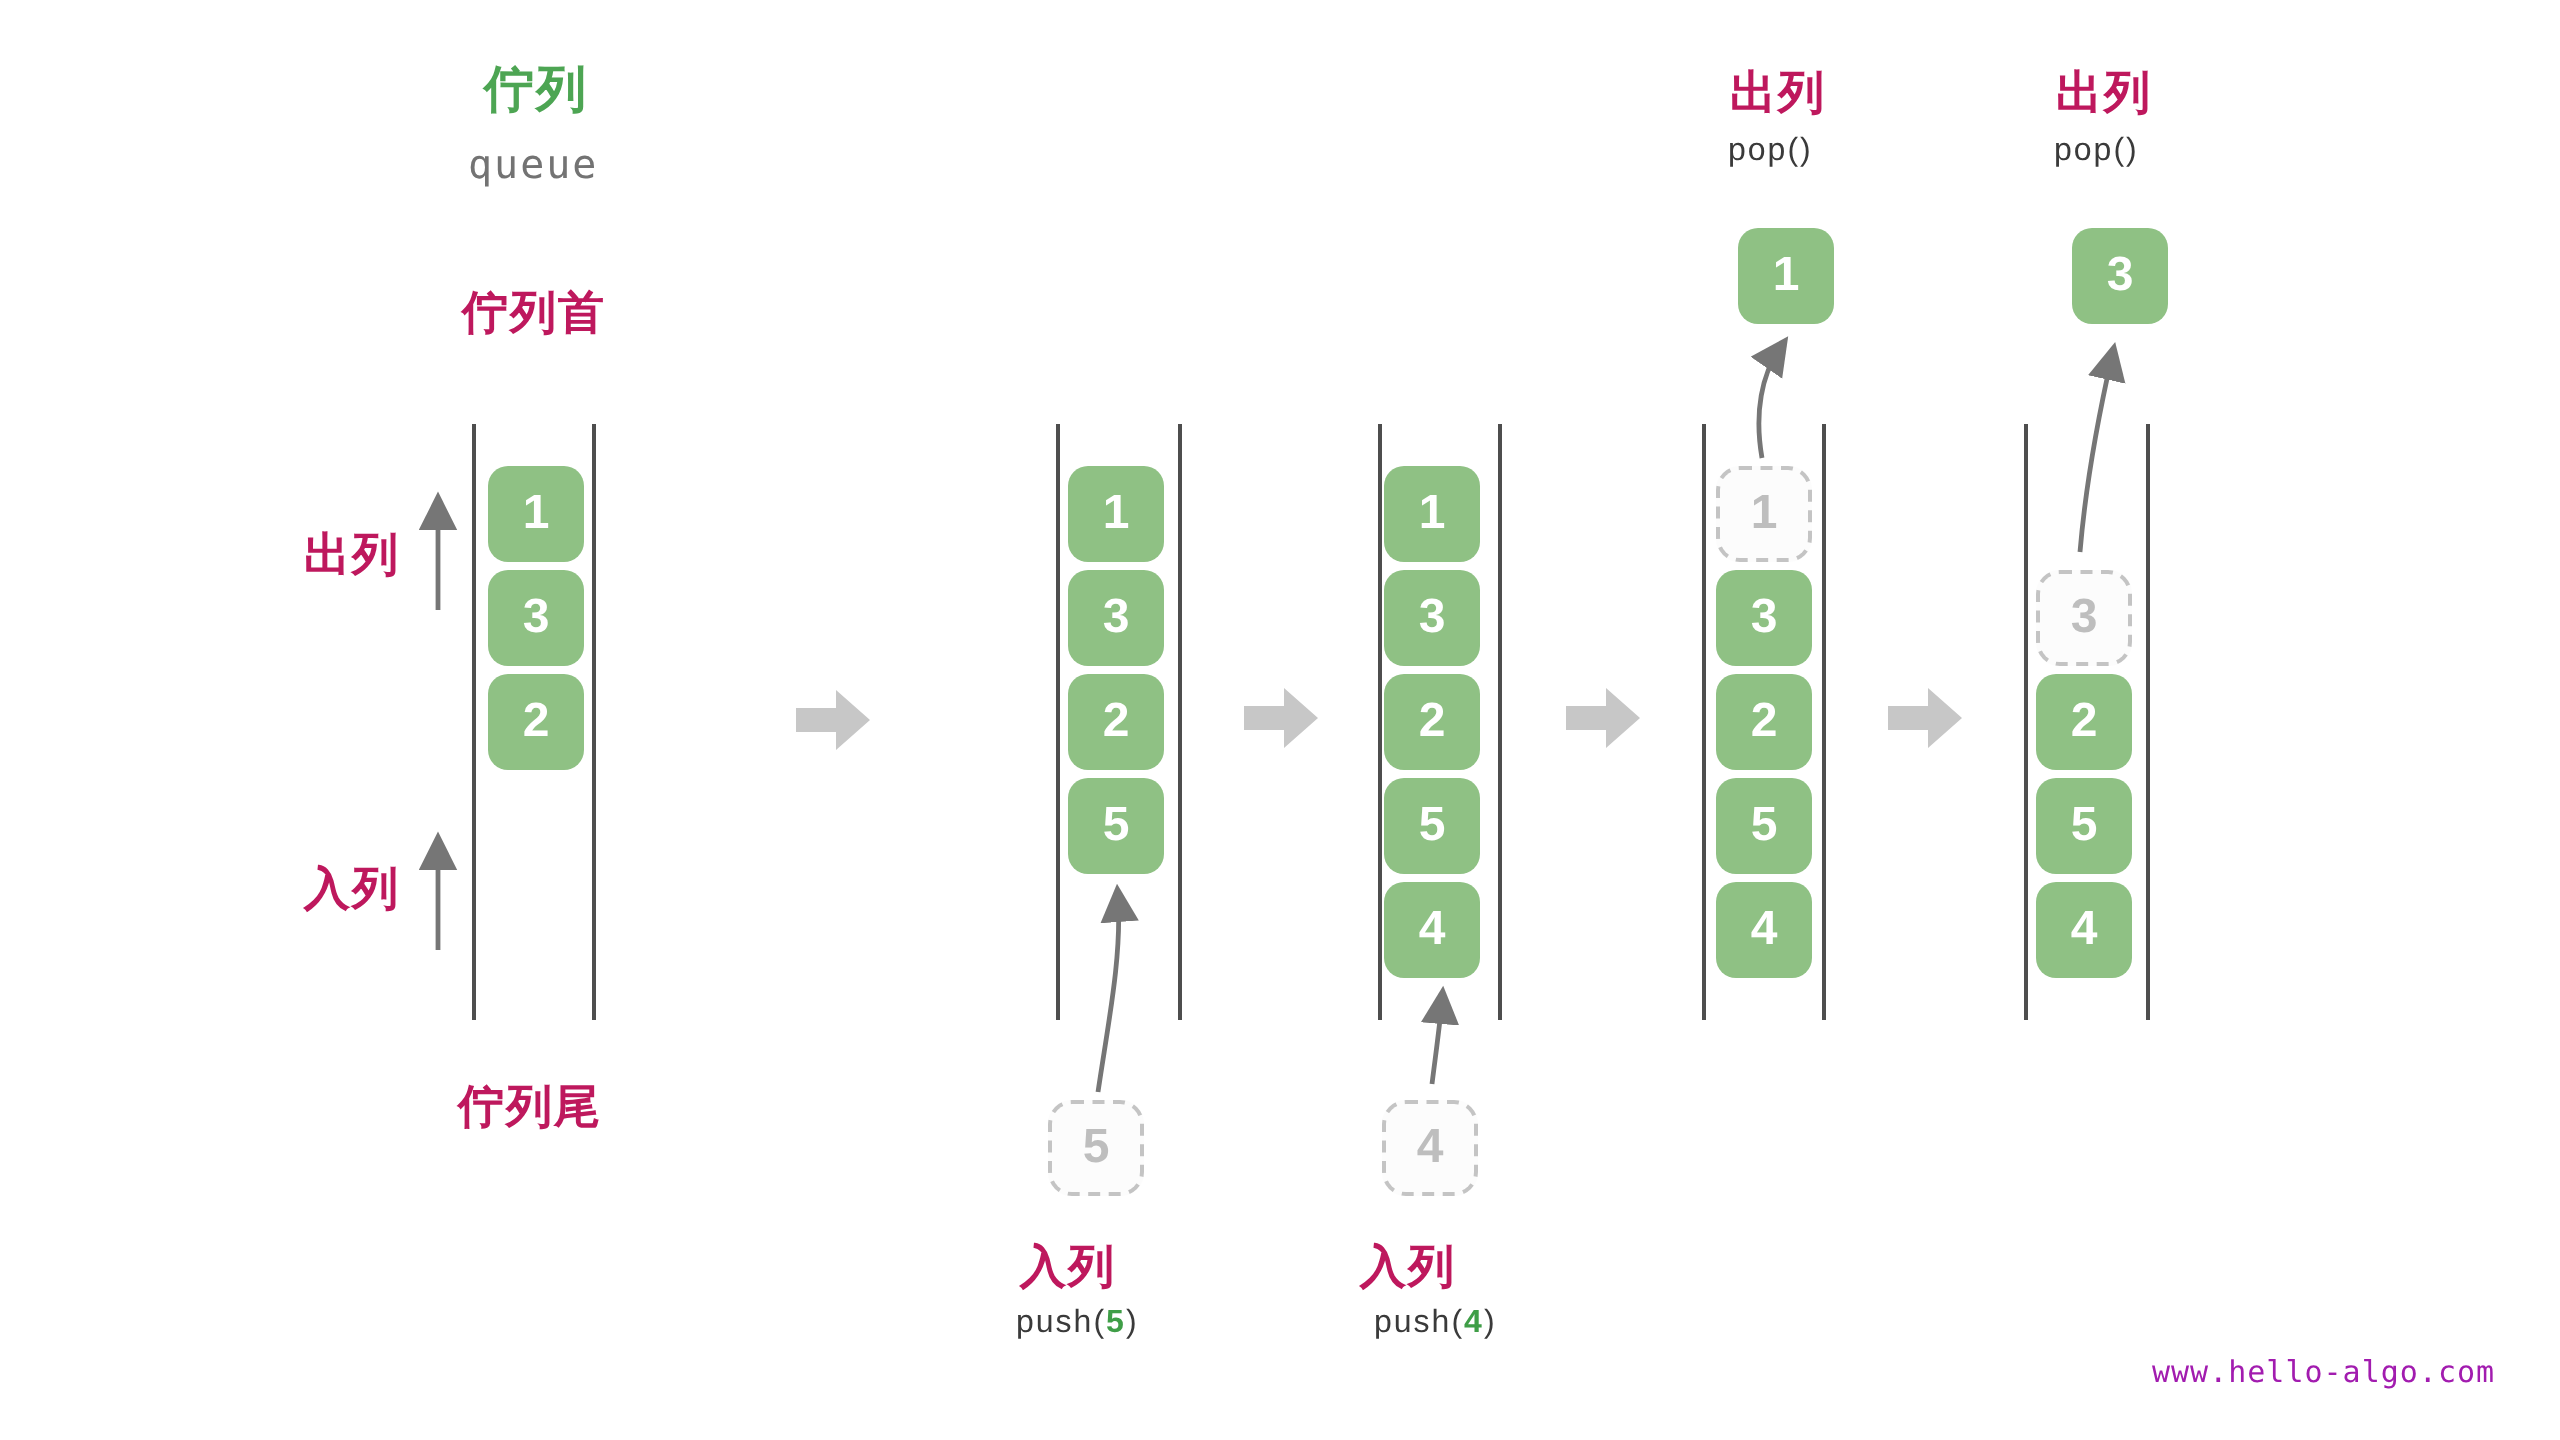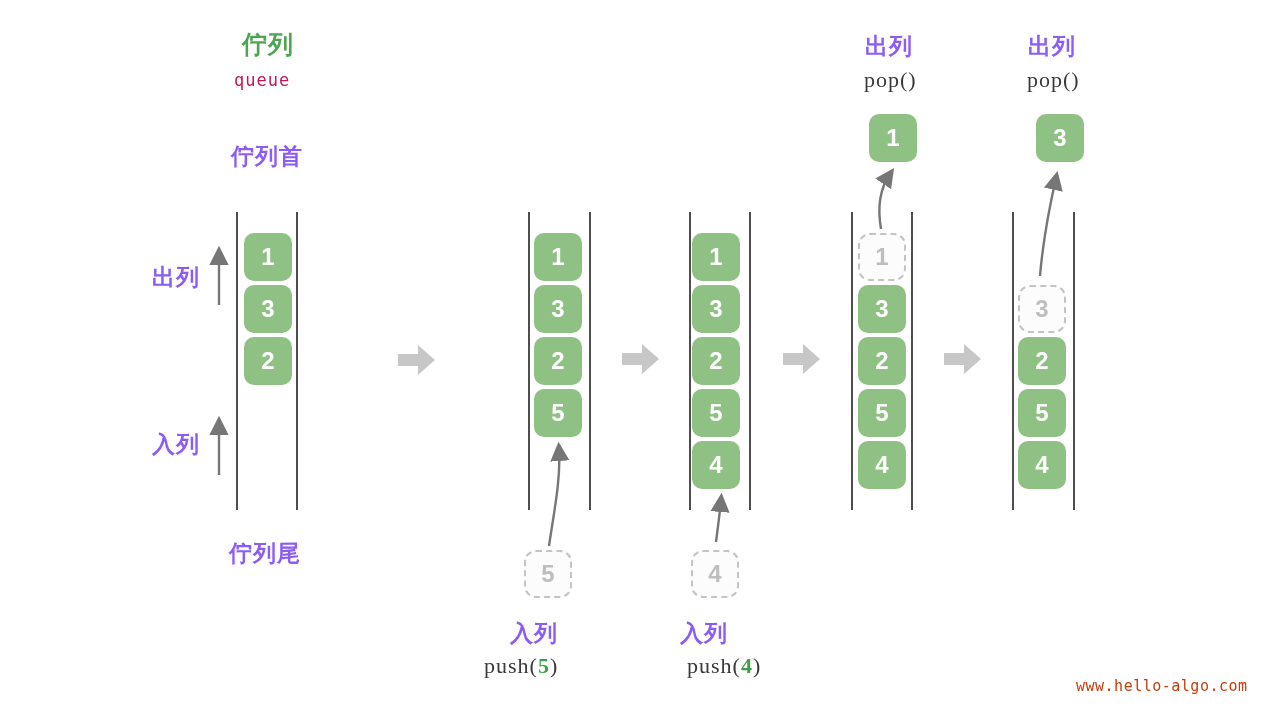--- a/index.html
+++ b/index.html
@@ -2,36 +2,36 @@
 <html><head>
 <meta charset="utf-8">
 <style>
   html,body{margin:0;padding:0;background:#ffffff;}
   #canvas{position:relative;width:1280px;height:720px;background:#ffffff;overflow:hidden;
           font-family:"Liberation Sans",sans-serif;}
 
   .abs{position:absolute;}
 
   .title-zh{font-size:25px;font-weight:700;color:#4DA553;letter-spacing:1px;text-align:center;}
-  .title-en{font-family:"DejaVu Sans Mono",monospace;font-size:17px;color:#be185d;letter-spacing:1px;}
+  .title-en{font-family:"DejaVu Sans Mono",monospace;font-size:20px;color:#737373;letter-spacing:1px;}
 
-  .cjk{font-size:23px;font-weight:700;color:#8b5cf6;letter-spacing:1px;}
-  .code{font-family:Liberation Serif, serif;font-size:22px;color:#3a3a3a;letter-spacing:1px;white-space:nowrap;}
+  .cjk{font-size:23px;font-weight:700;color:#be185d;letter-spacing:1px;}
+  .code{font-family:Liberation Sans, sans-serif;font-size:16px;color:#3a3a3a;letter-spacing:1px;white-space:nowrap;}
   .code .arg{color:#3F9E47;font-weight:700;}
 
   .vline{position:absolute;width:2px;height:298px;top:212px;background:#4E4E4E;}
 
   .box{position:absolute;width:48px;height:48px;border-radius:10px;background:#8FC184;
        color:#ffffff;display:flex;align-items:center;justify-content:center;
        font-size:24px;font-weight:700;box-sizing:border-box;}
   .ghost{background:#FCFCFC;border:2px dashed #C4C4C4;color:#BEBEBE;border-radius:12px;}
 
   .block-arrow{position:absolute;width:38px;height:32px;}
 
-  .watermark{font-family:"DejaVu Sans Mono",monospace;font-size:15px;color:#c2410c;letter-spacing:0.5px;}
+  .watermark{font-family:"DejaVu Sans Mono",monospace;font-size:15px;color:#a21caf;letter-spacing:0.5px;}
 
   svg.overlay{position:absolute;left:0;top:0;width:1280px;height:720px;pointer-events:none;}
 </style>
 </head>
 <body>
 
 <div id="canvas">
 
   <div class="abs title-zh" style="left:242px;top:28px;">佇列</div>
   <div class="abs title-en" style="left:234px;top:70px;">queue</div>
@@ -81,21 +81,21 @@
   <div class="box" style="left:1018px;top:389px;">5</div>
   <div class="box" style="left:1018px;top:441px;">4</div>
   <div class="box" style="left:1036px;top:114px;">3</div>
 
   <div class="abs cjk" style="left:865px;top:31px;">出列</div>
   <div class="abs code" style="left:864px;top:67px;">pop()</div>
   <div class="abs cjk" style="left:1028px;top:31px;">出列</div>
   <div class="abs code" style="left:1027px;top:67px;">pop()</div>
 
   <div class="abs cjk" style="left:510px;top:618px;">入列</div>
-  <div class="abs code" style="left:484px;top:653px;"><span>push(</span><span class="arg">5</span><span>)</span></div>
+  <div class="abs code" style="left:508px;top:653px;"><span>push(</span><span class="arg">5</span><span>)</span></div>
   <div class="abs cjk" style="left:680px;top:618px;">入列</div>
   <div class="abs code" style="left:687px;top:653px;"><span>push(</span><span class="arg">4</span><span>)</span></div>
 
   <svg class="block-arrow" style="left:398px;top:344px;" viewBox="0 0 38 32">
       <polygon points="0,10 20,10 20,1 37,16 20,31 20,22 0,22" fill="#C7C7C7"></polygon>
     </svg>
   <svg class="block-arrow" style="left:622px;top:343px;" viewBox="0 0 38 32">
       <polygon points="0,10 20,10 20,1 37,16 20,31 20,22 0,22" fill="#C7C7C7"></polygon>
     </svg>
   <svg class="block-arrow" style="left:783px;top:343px;" viewBox="0 0 38 32">

